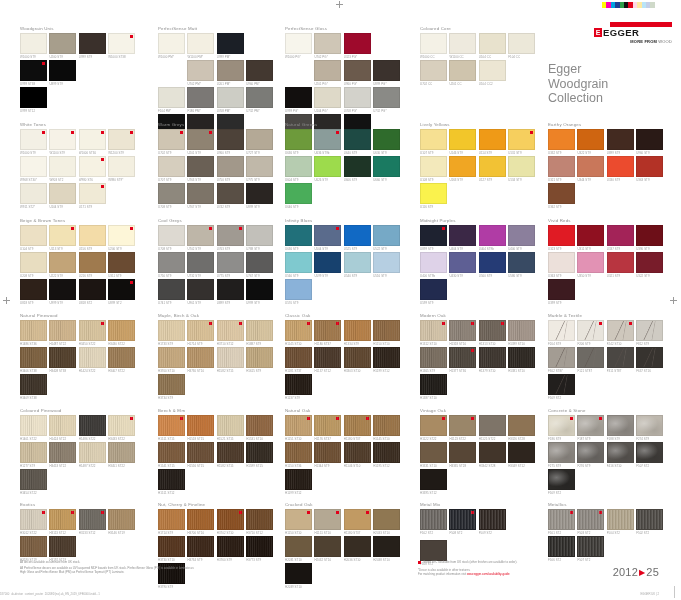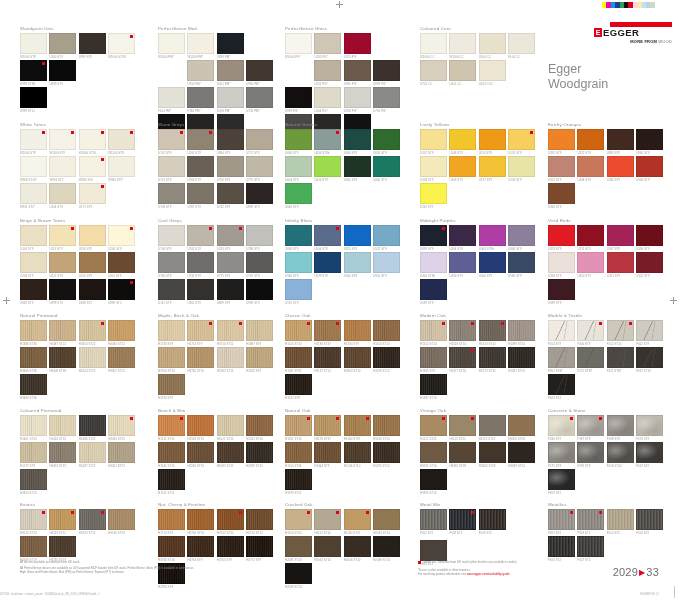--- a/index.html
+++ b/index.html
@@ -1621,20 +1621,21 @@
         </div>
       </div>
     </div>
     <div class="tagline">
       <b>MORE FROM</b>
       <span>WOOD</span>
     </div>
     <div class="coll-title">
         <div>Egger</div>
         <div>Woodgrain</div>
+        <div>Collection</div>
       </div>
   </div>
 
   <div class="foot-left">
     <p>All decors available as laminate from UK stock.</p>
     <p>All PerfectSense decors are available as UV lacquered MDF boards from UK stock. PerfectSense Gloss (PG) is available in laminate as High Gloss and PerfectSense Matt (PM) as PerfectSense Topmatt (PT) Laminate.</p>
   </div>
   <div class="foot-code">187000_uk-decton_content_poster_2020ED(no).uk_EN_2019_6FE0000.indd - 1</div>
 
   <div class="foot-legend">
@@ -1642,19 +1643,19 @@
       <span class="legend-dot"></span>
       <span class="legend-txt">Green W/C available from UK stock (other finishes are available to order).</span>
     </div>
     <div class="legend-note">*Decor is also available in other textures.</div>
     <div class="legend-note">
       <span>For matching product information visit </span><a href="#">www.egger.com/availability-guide</a>
     </div>
   </div>
 
   <div class="years">
-    <span>2029</span>
+    <span>2012</span>
     <span class="arrow">▶</span>
-    <span>33</span>
+    <span>25</span>
   </div>
   <div class="foot-right-code">EGGER UK  |  2</div>
 
 </div>
 
 </body></html>

